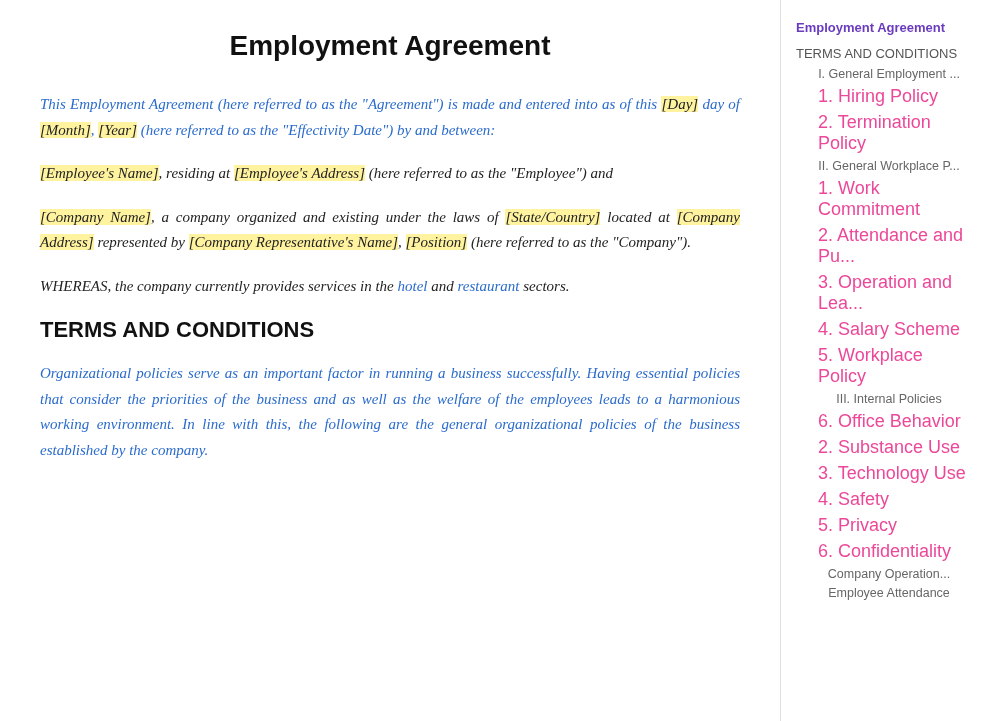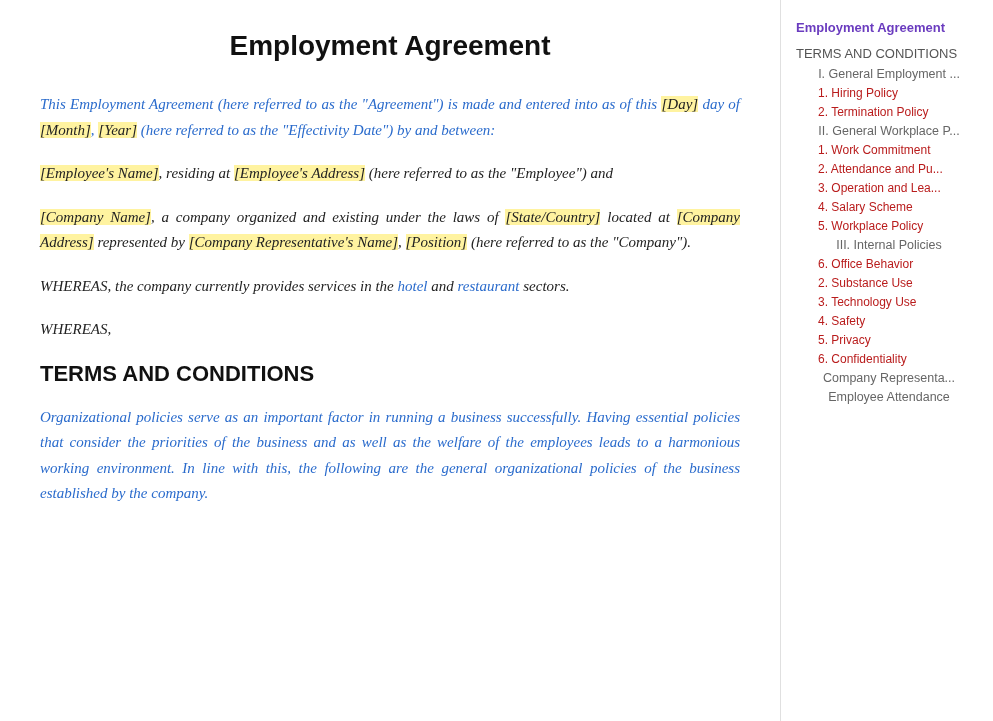--- a/index.html
+++ b/index.html
@@ -95,26 +95,26 @@
       color: #666;
       margin-left: 12px;
       margin-bottom: 3px;
       cursor: pointer;
       padding: 1px 0;
       font-size: 12.5px;
       text-align: center;
     }
 
     .toc-sub-item {
-      color: #b91c1c;
+      color: #ec4899;
       margin-left: 22px;
       margin-bottom: 3px;
       cursor: pointer;
       padding: 1px 0;
-      font-size: 12px;
+      font-size: 18px;
     }
   </style>
 </head>
 <body>
 
 <div class="main-content">
 
   <h1 class="doc-title">Employment Agreement</h1>
 
   <p class="paragraph">
@@ -128,23 +128,20 @@
   <p class="paragraph">
     <span class="highlight-yellow">[Company Name]</span><span>, a company organized and existing under the laws of </span><span class="highlight-yellow">[State/Country]</span><span> located at </span><span class="highlight-yellow">[Company Address]</span><span> represented by </span><span class="highlight-yellow">[Company Representative's Name]</span><span>, </span><span class="highlight-yellow">[Position]</span><span> (here referred to as the "Company").</span>
   </p>
 
 
   <p class="paragraph">
     <span>WHEREAS, the company currently provides services in the </span><span class="highlight-blue">hotel</span><span> and </span><span class="highlight-blue">restaurant</span><span> sectors.</span>
   </p>
 
 
-  <p class="paragraph">
-    <span>WHEREAS,</span>
-  </p>
 
   <h2 class="section-heading">TERMS AND CONDITIONS</h2>
 
   <p class="paragraph">
     <span class="highlight-blue">Organizational policies serve as an important factor in running a business successfully. Having essential policies that consider the priorities of the business and as well as the welfare of the employees leads to a harmonious working environment. In line with this, the following are the general organizational policies of the business established by the company.</span>
   </p>
 
 </div>
 
 <div class="sidebar">
@@ -164,16 +161,16 @@
   <div class="toc-sub-item">5.  Workplace Policy</div>
 
   <div class="toc-item">III. Internal Policies</div>
   <div class="toc-sub-item">6. Office Behavior</div>
   <div class="toc-sub-item">2. Substance Use</div>
   <div class="toc-sub-item">3. Technology Use</div>
   <div class="toc-sub-item">4. Safety</div>
   <div class="toc-sub-item">5. Privacy</div>
   <div class="toc-sub-item">6. Confidentiality</div>
 
-  <div class="toc-item">Company Representa...</div>
+  <div class="toc-item">Company Operation...</div>
 
   <div class="toc-item">Employee Attendance</div>
 </div>
 
 </body></html>

